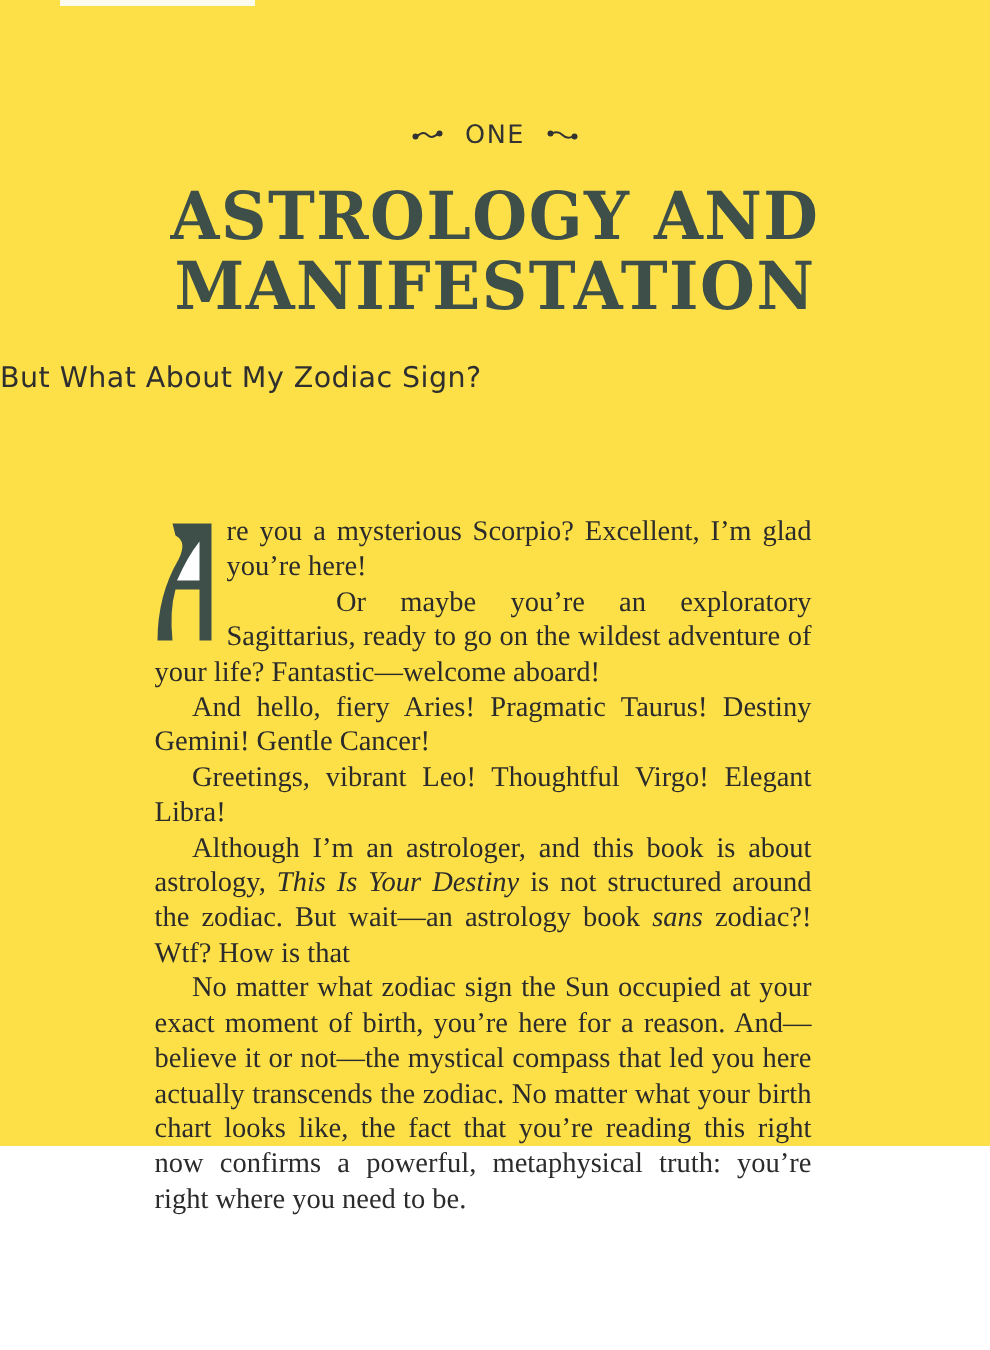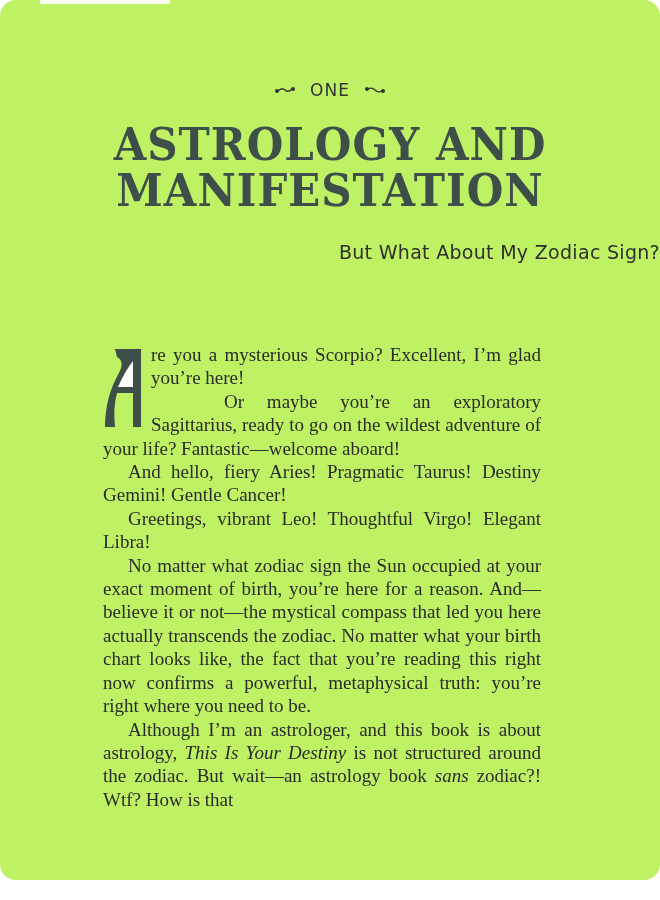--- a/index.html
+++ b/index.html
@@ -11,23 +11,22 @@
       width: 660px;
       height: 900px;
       position: relative;
       overflow: hidden;
       font-family: "Liberation Serif", "DejaVu Serif", serif;
       color: #2a2a2a;
     }
     .page {
       position: absolute;
       left: 0; top: 0;
-      width: 660px; height: 880px;
-      background: #bef264;
-      border-radius: 16px;
+      width: 660px; height: 764px;
+      background: #fde047;
     }
     .top-edge {
       position: absolute;
       left: 40px; top: 0;
       width: 130px; height: 4px;
       background: #fbfbee;
     }
     .chapter-label {
       position: absolute;
       top: 80px;
@@ -58,21 +57,21 @@
       font-weight: bold;
       color: #3e4f4a;
       letter-spacing: 1px;
       transform: scaleY(1.05);
     }
     .chapter-title span { display: block; }
     .subtitle {
       position: absolute;
       top: 241px;
       left: 0; width: 660px;
-      text-align: right;
+      text-align: left;
       font-family: "DejaVu Sans", sans-serif;
       font-size: 19px;
       color: #2f2f2f;
       letter-spacing: 0.3px;
     }
     .body-text {
       position: absolute;
       left: 103px;
       top: 343px;
       width: 438px;
@@ -131,18 +130,18 @@
     <div class="dropcap">
       <svg width="40" height="82" viewBox="0 0 40 82">
         <path d="M12 2 L38 2 L38 80 L30 80 L30 46 L14 46 Q10 60 12 80 L2 80 Q2 50 16 26 Q22 14 14 10 Z" fill="#3e4f4a"></path>
         <path d="M15 40 L30 40 L30 14 Q22 24 15 40 Z" fill="#fefefe"></path>
       </svg>
     </div>
     <p class="first">re you a mysterious Scorpio? Excellent, I’m glad you’re here!</p>
     <p style="padding-left:0;text-indent:73px;">Or maybe you’re an exploratory Sagittarius, ready to go on the wildest adventure of your life? Fantastic—welcome aboard!</p>
     <p>And hello, fiery Aries! Pragmatic Taurus! Destiny Gemini! Gentle Cancer!</p>
     <p>Greetings, vibrant Leo! Thoughtful Virgo! Elegant Libra!</p>
-    <p>No matter what zodiac sign the Sun occupied at your exact moment of birth, you’re here for a reason. And—believe it or not—the mystical compass that led you here actually transcends the zodiac. No matter what your birth chart looks like, the fact that you’re reading this right now confirms a powerful, metaphysical truth: you’re right where you need to be.</p>
     <p>
       <span>Although I’m an astrologer, and this book is about astrology, </span><em>This Is Your Destiny</em><span> is not structured around the zodiac. But wait—an astrology book </span><em>sans</em><span> zodiac?! Wtf? How is that</span>
     </p>
+    <p>No matter what zodiac sign the Sun occupied at your exact moment of birth, you’re here for a reason. And—believe it or not—the mystical compass that led you here actually transcends the zodiac. No matter what your birth chart looks like, the fact that you’re reading this right now confirms a powerful, metaphysical truth: you’re right where you need to be.</p>
   </div>
 </div>
 
 </body></html>

